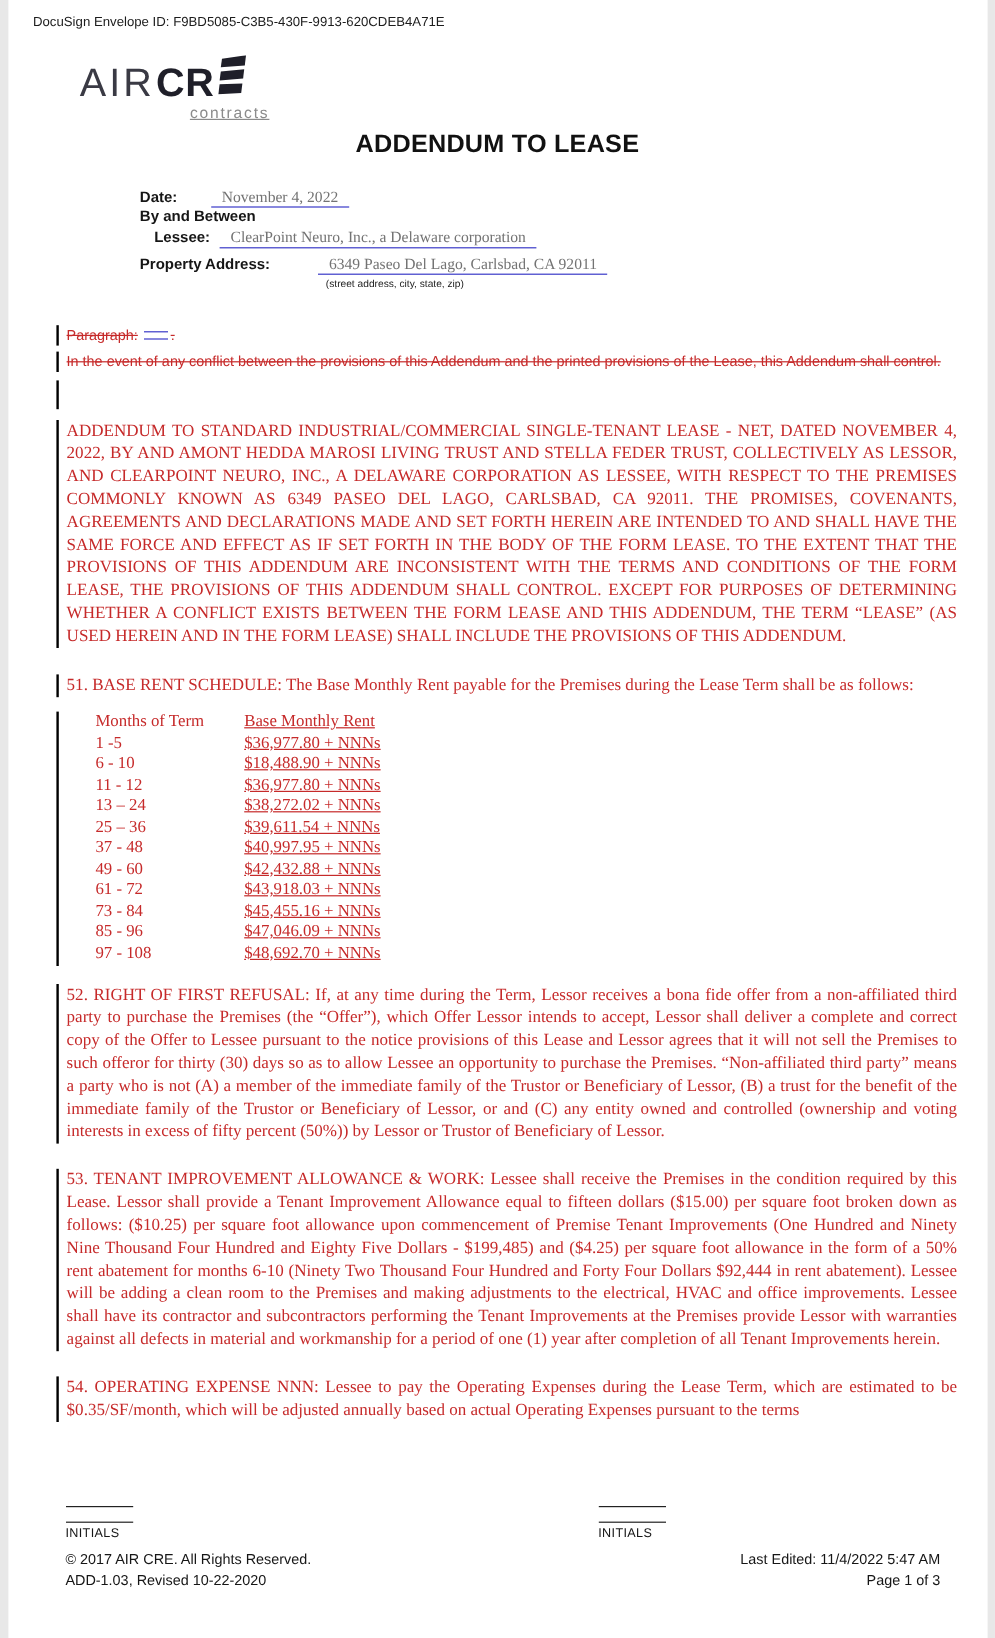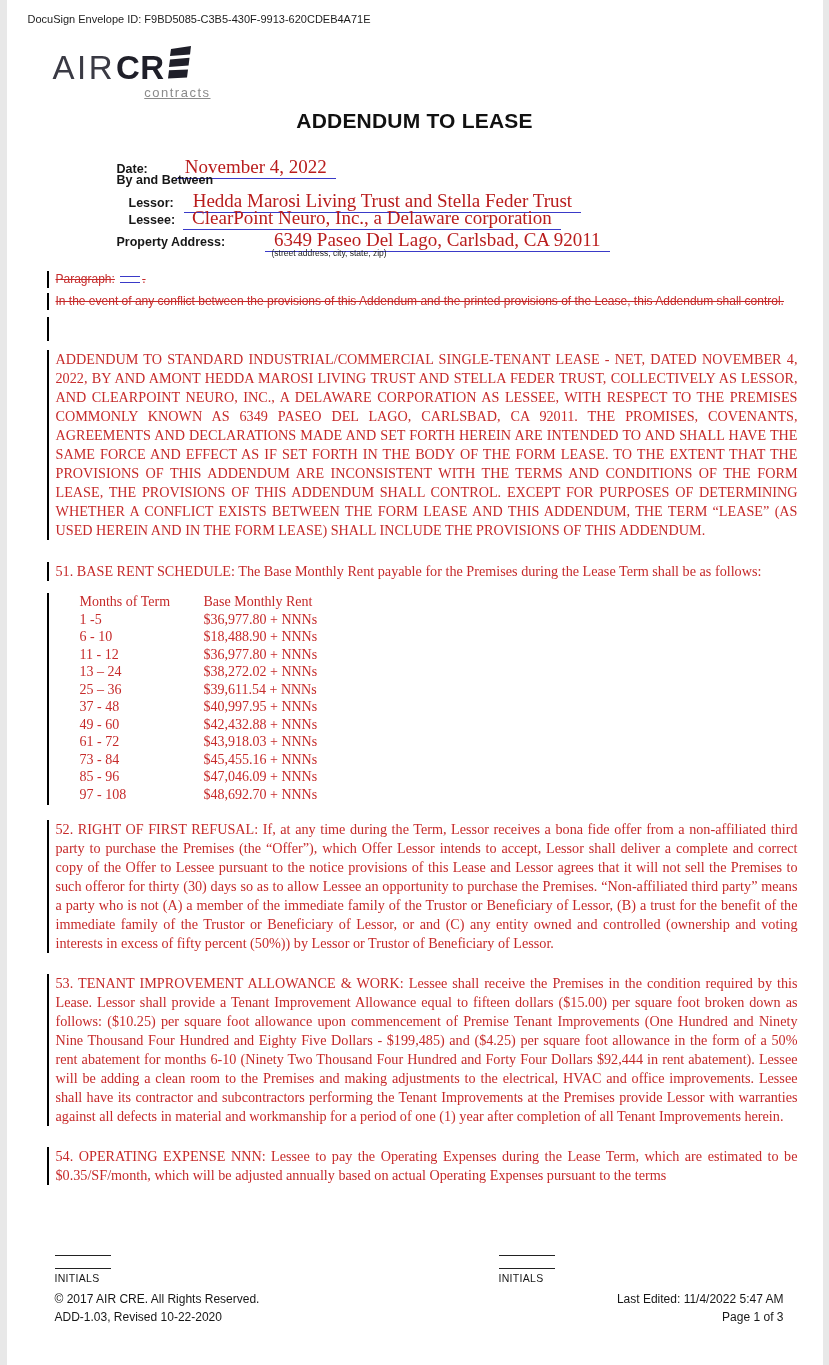--- a/index.html
+++ b/index.html
@@ -6,37 +6,37 @@
   .page {
     position:relative; width:816px; height:1365px; background:#ffffff;
     font-family:"Liberation Sans", sans-serif; color:#1b1b1b; overflow:hidden;
     margin:0 auto;
   }
 
   
   .docusign { position:absolute; top:13px; left:21px; font-size:11px; color:#1c1c1c; }
 
   
-  .logo { position:absolute; top:46px; left:46px; width:162px; }
+  .logo { position:absolute; top:46px; left:60px; width:162px; }
   .logo-row { display:flex; align-items:flex-end; }
   .logo-air { font-size:33px; font-weight:400; letter-spacing:2.5px; color:#3a3a44; line-height:1; }
   .logo-cr  { font-size:33px; font-weight:700; letter-spacing:0.5px; color:#1f1f29; line-height:1; margin-left:1px; }
   .logo-e   { margin-left:2px; margin-bottom:1px; }
   .logo-tagline { text-align:right; color:#8b8b8b; font-size:13px; letter-spacing:1.5px; margin-top:1px; padding-right:4px;text-decoration:underline; }
 
   
   .title { position:absolute; top:109px; left:0; right:0; text-align:center;
            font-size:21px; font-weight:700; color:#111; letter-spacing:0.2px; }
 
   
   .parties { position:absolute; top:156px; left:110px; font-size:12.5px; }
   .prow { display:flex; align-items:baseline; height:17px; }
   .plabel { font-weight:700; color:#161616; }
   .indent { margin-left:12px; }
-  .pvalue { font-family:"Liberation Serif", serif; font-size:19px; color:#b91c1c;
+  .pvalue { font-family:"Liberation Serif", serif; font-size:13px; color:#737373;
             border-bottom:1px solid #3A3AC8; padding:0 9px; white-space:nowrap; }
   .v-date { margin-left:28px; }
   .v-lessor { margin-left:10px; }
   .v-lessee { margin-left:8px; }
   .prow-prop { margin-top:5px; height:18px;justify-content:flex-end; }
   .v-prop { margin-left:40px; }
   .phint { font-size:8.5px; color:#222; margin-left:155px; margin-top:1px; }
 
   
   .content { position:absolute; top:271px; left:40px; width:751px; }
@@ -52,21 +52,21 @@
   .para { font-family:"Liberation Serif", serif; font-size:14.2px; line-height:19px;
           text-align:justify; margin:0 0 21px 0; }
   .intro { margin-bottom:22px; }
   .sec51 { margin-bottom:12px; }
 
   
   .rent-table { font-family:"Liberation Serif", serif; font-size:14px; line-height:17.5px;
                 margin-bottom:15px; padding-bottom:2px; }
   .trow { display:flex; padding-left:24px; }
   .tc1 { width:124px; }
-  .tc2 { flex:1; }
+  .tc2 { flex:1;text-decoration:underline; }
 
   
   .footer { position:absolute; left:48px; right:39px; top:1243px; font-size:12px; color:#161616; }
   .initials-row { display:flex; }
   .init-block { width:120px; }
   .init-block.second { margin-left:324px; }
   .init-line { width:56px; border-bottom:1px solid #222; height:12px; }
   .init-label { margin-top:3px; font-size:10.5px; letter-spacing:0.3px; }
   .foot-cols { display:flex; justify-content:space-between; margin-top:6px; }
   .foot-left div, .foot-right div { line-height:18px; }
@@ -100,24 +100,20 @@
 
   <div class="parties">
     <div class="prow">
       <span class="plabel">Date:</span>
       <span class="pvalue v-date">November 4, 2022</span>
     </div>
     <div class="prow">
       <span class="plabel">By and Between</span>
     </div>
     <div class="prow">
-      <span class="plabel indent">Lessor:</span>
-      <span class="pvalue v-lessor">Hedda Marosi Living Trust and Stella Feder Trust</span>
-    </div>
-    <div class="prow">
       <span class="plabel indent">Lessee:</span>
       <span class="pvalue v-lessee">ClearPoint Neuro, Inc., a Delaware corporation</span>
     </div>
     <div class="prow prow-prop">
       <span class="plabel">Property Address:</span>
       <span class="pvalue v-prop">6349 Paseo Del Lago, Carlsbad, CA 92011</span>
     </div>
     <div class="phint">(street address, city, state, zip)</div>
   </div>
 

